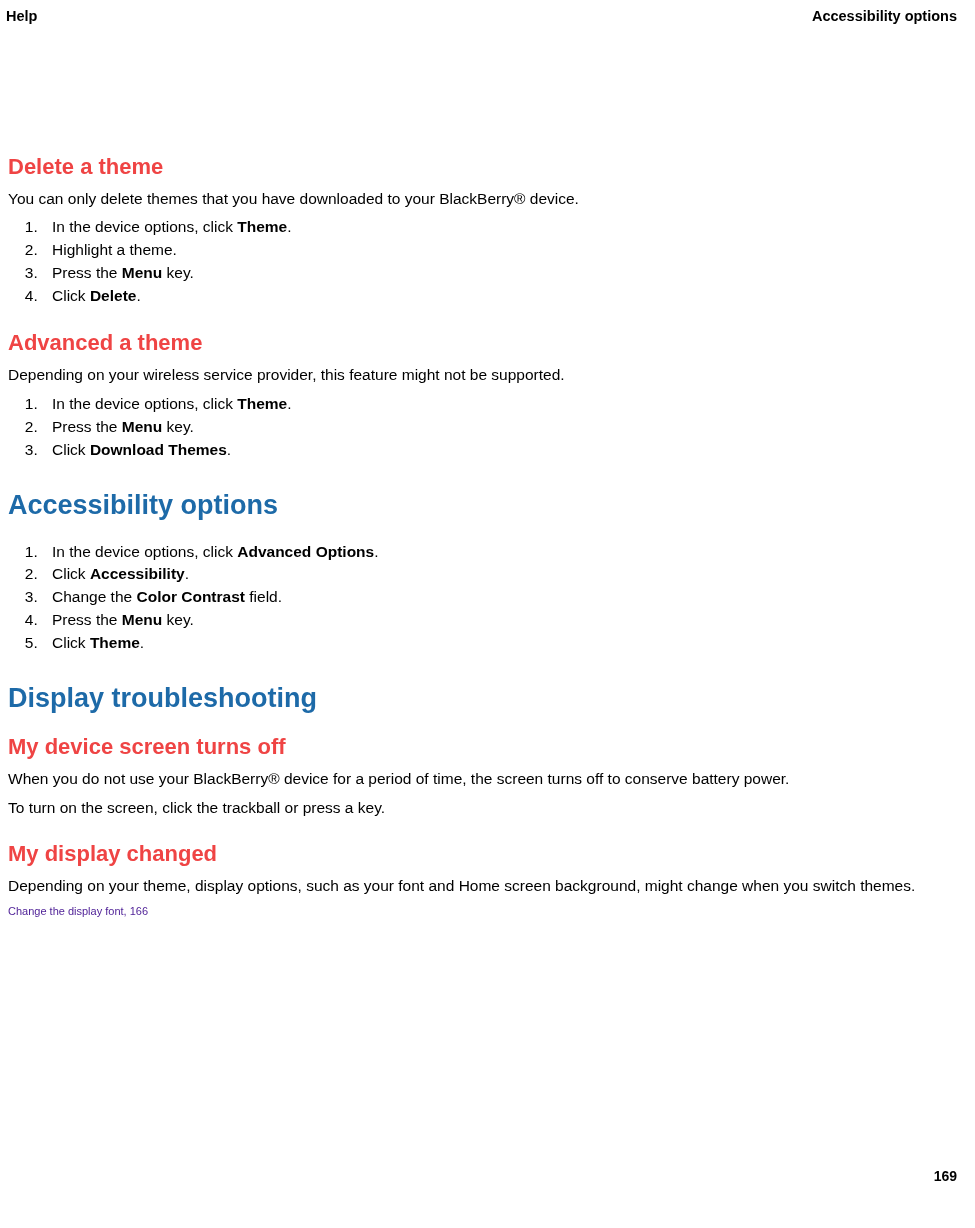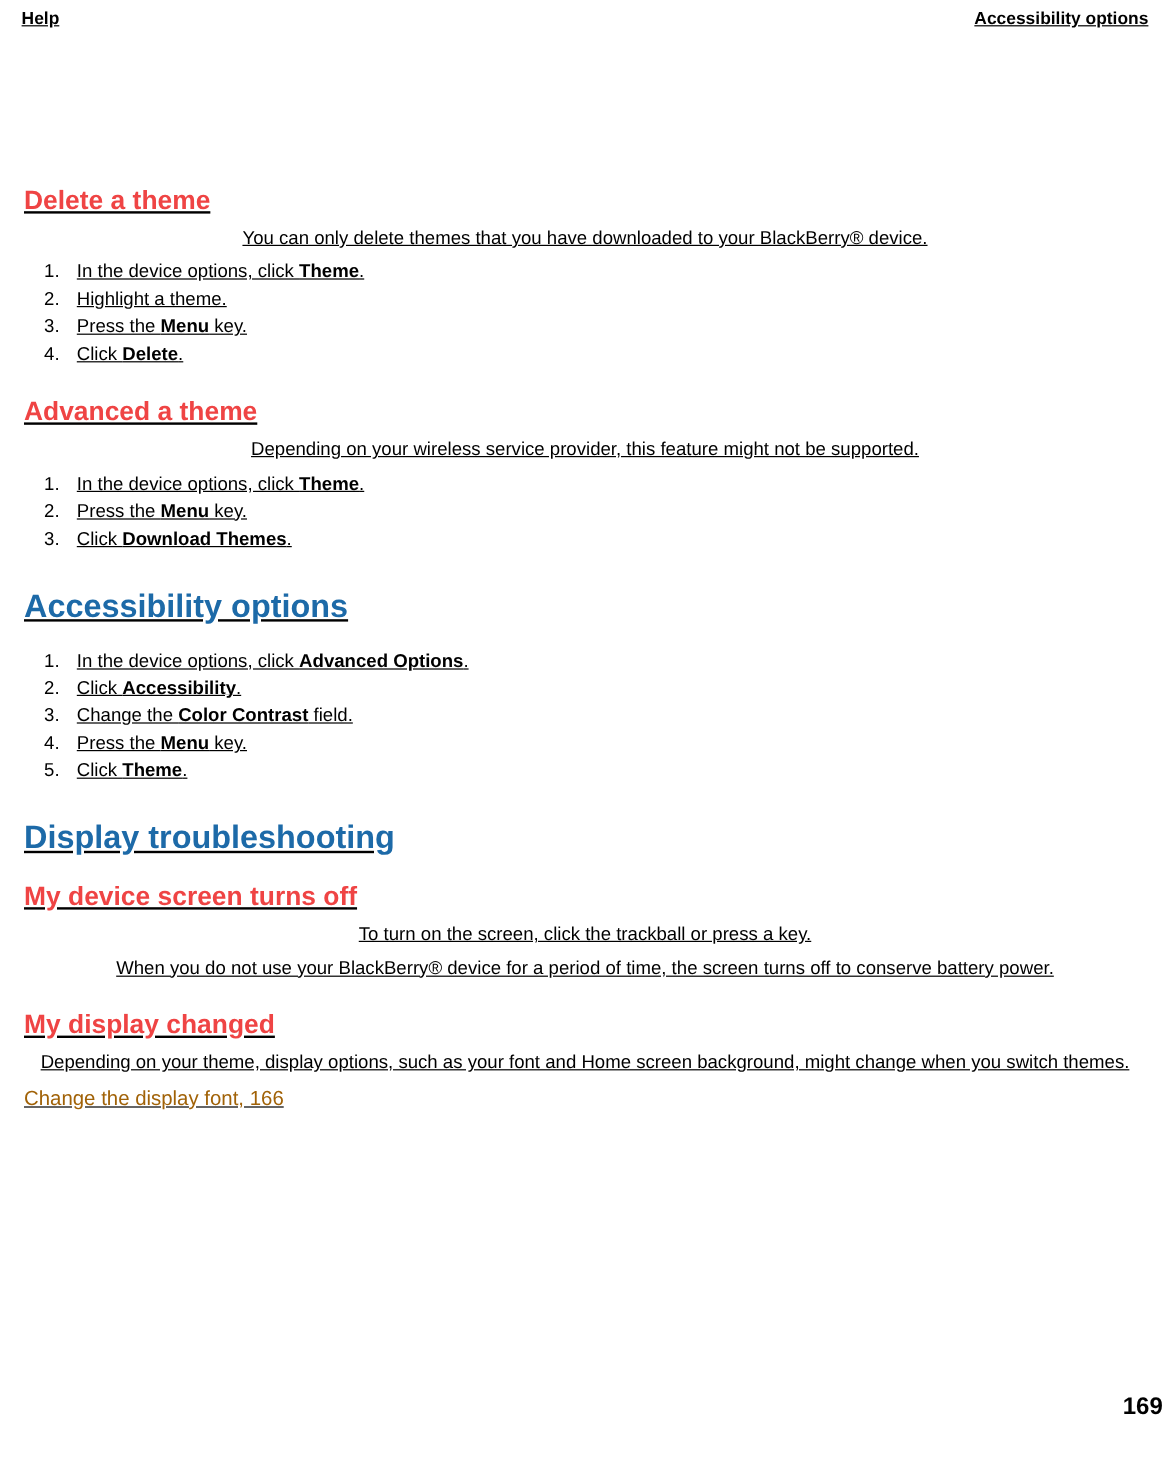--- a/index.html
+++ b/index.html
@@ -11,22 +11,21 @@
     background: #ffffff;
     font-family: "Segoe UI", "Trebuchet MS", Arial, sans-serif;
     color: #000;
     position: relative;
   }
   .page {
     position: relative;
     width: 975px;
     height: 1196px;
     box-sizing: border-box;
-    padding: 8px 16px 16px 16px;
-    text-decoration: underline;
+    padding: 8px 16px 16px 4px;
   }
   .header {
     display: flex;
     justify-content: space-between;
     font-size: 14.5px;
     font-weight: 600;
     padding: 0 2px;
   }
   .content {
     margin-top: 130px;
@@ -41,21 +40,20 @@
   .h1-blue {
     font-size: 27px;
     font-weight: 700;
     color: #1d6aa8;
     margin: 28px 0 20px 0;
   }
   .para {
     font-size: 15.5px;
     line-height: 1.45;
     margin: 6px 0;
-    text-align: center;
   }
   ol.steps {
     margin: 2px 0 18px 0;
     padding-left: 34px;
     font-size: 15.5px;
     line-height: 1.48;
   }
   ol.steps li {
     padding-left: 10px;
   }
@@ -63,32 +61,32 @@
     font-weight: 400;
   }
   .bold { font-weight: 700; }
   .sect { margin-bottom: 22px; }
   .related-heading {
     font-weight: 700;
     font-size: 14.5px;
     margin-top: 6px;
   }
   .related-link {
-    color: #a16207;
-    font-size: 17px;
+    color: #4c1d95;
+    font-size: 11px;
     line-height: 1.4;
     display: block;
     text-decoration: none;
     margin-top: 2px;
   }
   .page-num {
     position: absolute;
     bottom: 12px;
-    right: 6px;
-    font-size: 20px;
+    right: 18px;
+    font-size: 14px;
     font-weight: 600;
   }
 </style>
 </head>
 <body>
 
 <div class="page">
 
   <div class="header">
     <span>Help</span>
@@ -127,22 +125,22 @@
         <li><span>Change the </span><span class="bold">Color Contrast</span><span> field.</span></li>
         <li><span>Press the </span><span class="bold">Menu</span><span> key.</span></li>
         <li><span>Click </span><span class="bold">Theme</span><span>.</span></li>
       </ol>
     </div>
 
     <div class="h1-blue">Display troubleshooting</div>
 
     <div class="sect" style="">
       <div class="h2-gray">My device screen turns off</div>
+      <div class="para">When you do not use your BlackBerry® device for a period of time, the screen turns off to conserve battery power.</div>
       <div class="para">To turn on the screen, click the trackball or press a key.</div>
-      <div class="para">When you do not use your BlackBerry® device for a period of time, the screen turns off to conserve battery power.</div>
     </div>
 
     <div class="sect">
       <div class="h2-gray">My display changed</div>
       <div class="para">Depending on your theme, display options, such as your font and Home screen background, might change when you switch themes.</div>
       <a href="#" class="related-link">Change the display font, 166</a>
     </div>
 
   </div>
 

